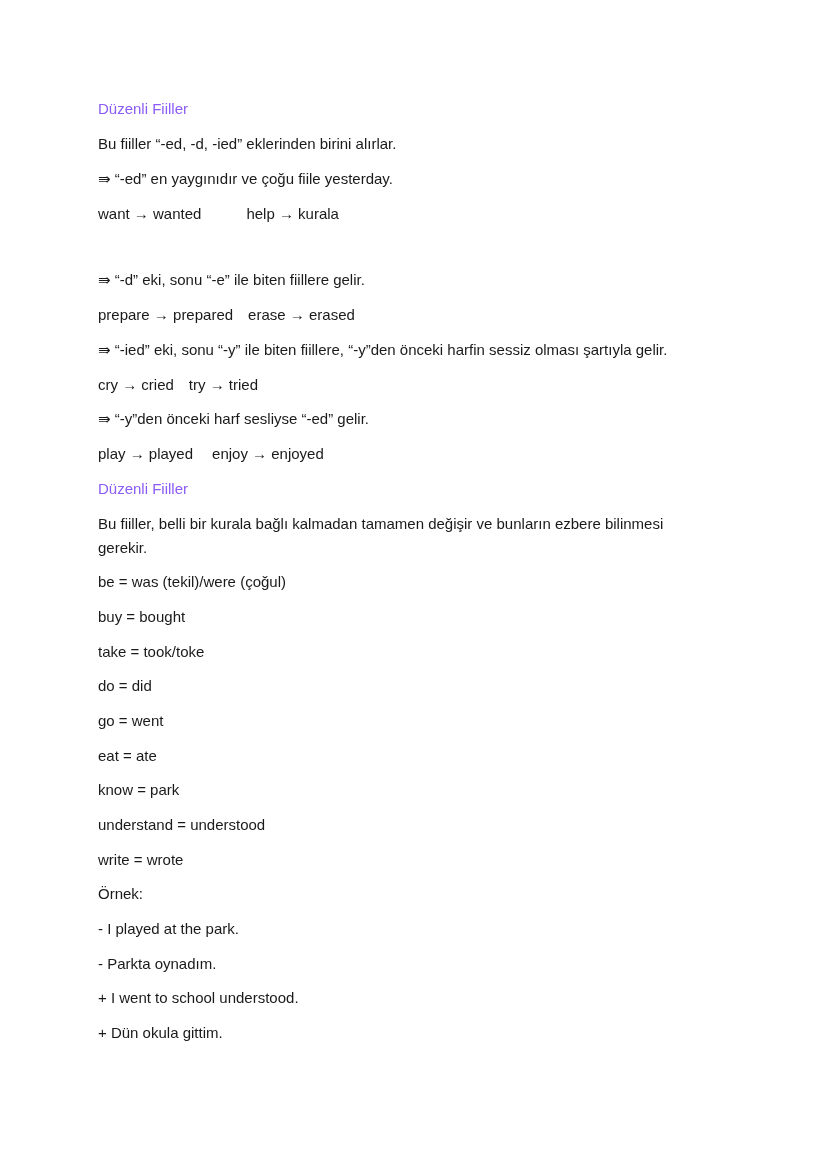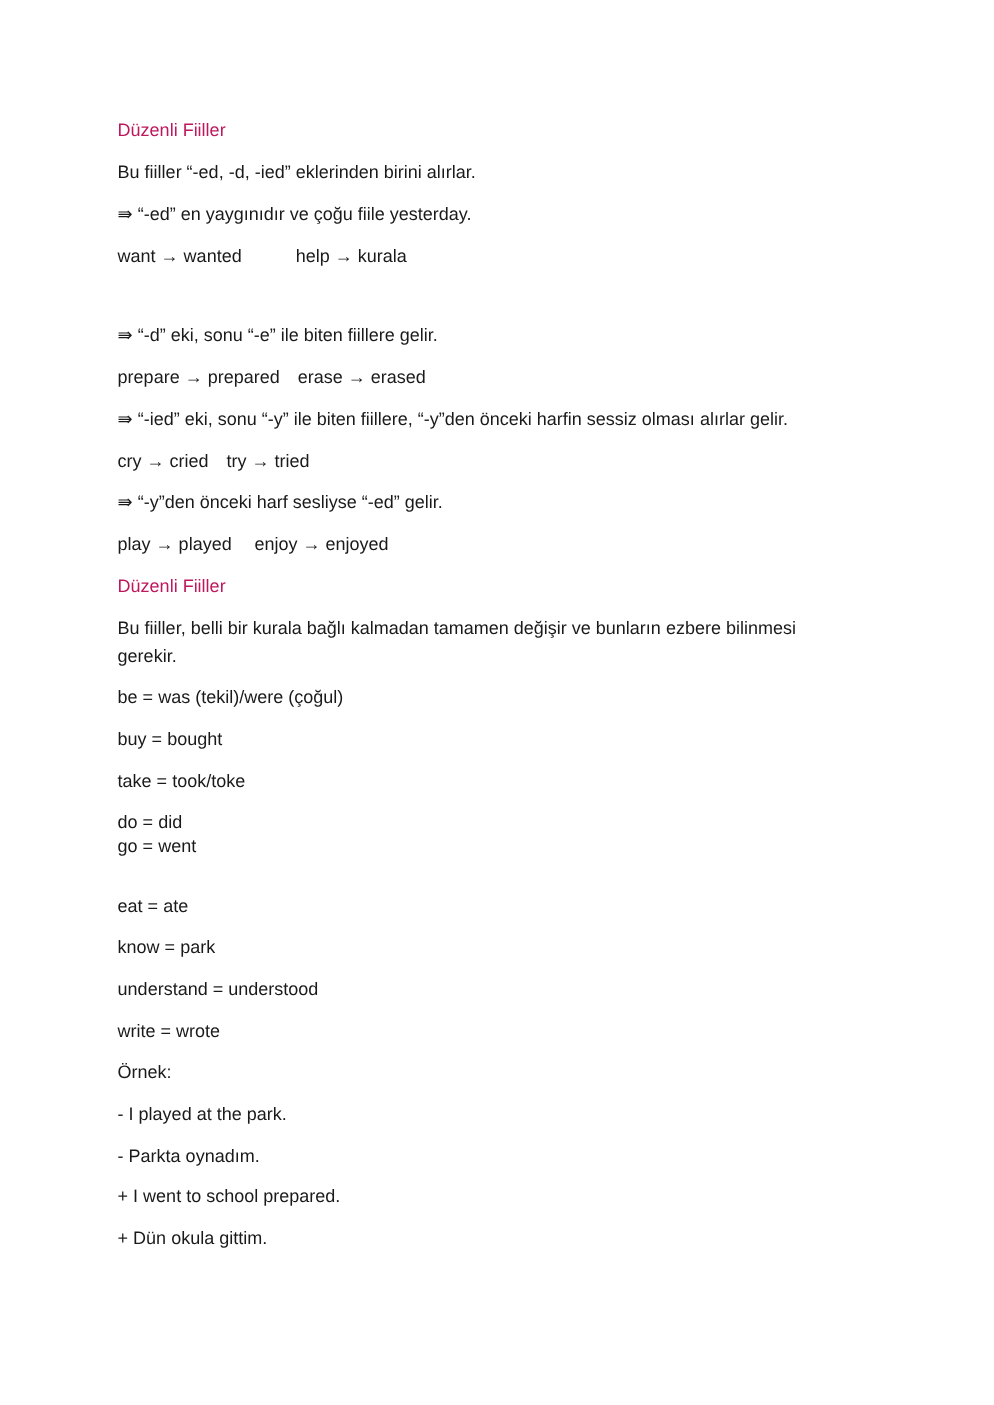--- a/index.html
+++ b/index.html
@@ -22,21 +22,21 @@
       width: 620px;
     }
     .line {
       position: absolute;
       left: 0;
       white-space: nowrap;
       font-size: 15px;
       line-height: 20px;
     }
     .heading {
-      color: #be185d;
+      color: #8b5cf6;
     }
     .wrap {
       white-space: normal;
       width: 600px;
       line-height: 24px;
     }
     .pair-gap { display: inline-block; }
   </style>
 </head>
 <body>
@@ -52,45 +52,45 @@
   <div class="line" style="top:204px">
     <span>want → wanted</span><span class="pair-gap" style="width:45px"></span><span>help → kurala</span>
   </div>
 
   <div class="line" style="top:270px">⇛ “-d” eki, sonu “-e” ile biten fiillere gelir.</div>
 
   <div class="line" style="top:305px">
     <span>prepare → prepared</span><span class="pair-gap" style="width:15px"></span><span>erase → erased</span>
   </div>
 
-  <div class="line" style="top:340px">⇛ “-ied” eki, sonu “-y” ile biten fiillere, “-y”den önceki harfin sessiz olması alırlar gelir.</div>
+  <div class="line" style="top:340px">⇛ “-ied” eki, sonu “-y” ile biten fiillere, “-y”den önceki harfin sessiz olması şartıyla gelir.</div>
 
   <div class="line" style="top:375px">
     <span>cry → cried</span><span class="pair-gap" style="width:15px"></span><span>try → tried</span>
   </div>
 
   <div class="line" style="top:409px">⇛ “-y”den önceki harf sesliyse “-ed” gelir.</div>
 
   <div class="line" style="top:444px">
     <span>play → played</span><span class="pair-gap" style="width:19px"></span><span>enjoy → enjoyed</span>
   </div>
 
   <div class="line heading" style="top:479px">Düzenli Fiiller</div>
 
   <div class="line wrap" style="top:512px">Bu fiiller, belli bir kurala bağlı kalmadan tamamen değişir ve bunların ezbere bilinmesi gerekir.</div>
 
   <div class="line" style="top:572px">be = was (tekil)/were (çoğul)</div>
   <div class="line" style="top:607px">buy = bought</div>
   <div class="line" style="top:642px">take = took/toke</div>
   <div class="line" style="top:676px">do = did</div>
-  <div class="line" style="top:696px">go = went</div>
+  <div class="line" style="top:711px">go = went</div>
   <div class="line" style="top:746px">eat = ate</div>
   <div class="line" style="top:780px">know = park</div>
   <div class="line" style="top:815px">understand = understood</div>
   <div class="line" style="top:850px">write = wrote</div>
 
   <div class="line" style="top:884px">Örnek:</div>
   <div class="line" style="top:919px">- I played at the park.</div>
   <div class="line" style="top:954px">- Parkta oynadım.</div>
-  <div class="line" style="top:988px">+ I went to school prepared.</div>
+  <div class="line" style="top:988px">+ I went to school understood.</div>
   <div class="line" style="top:1023px">+ Dün okula gittim.</div>
 
 </div>
 
 </body></html>

